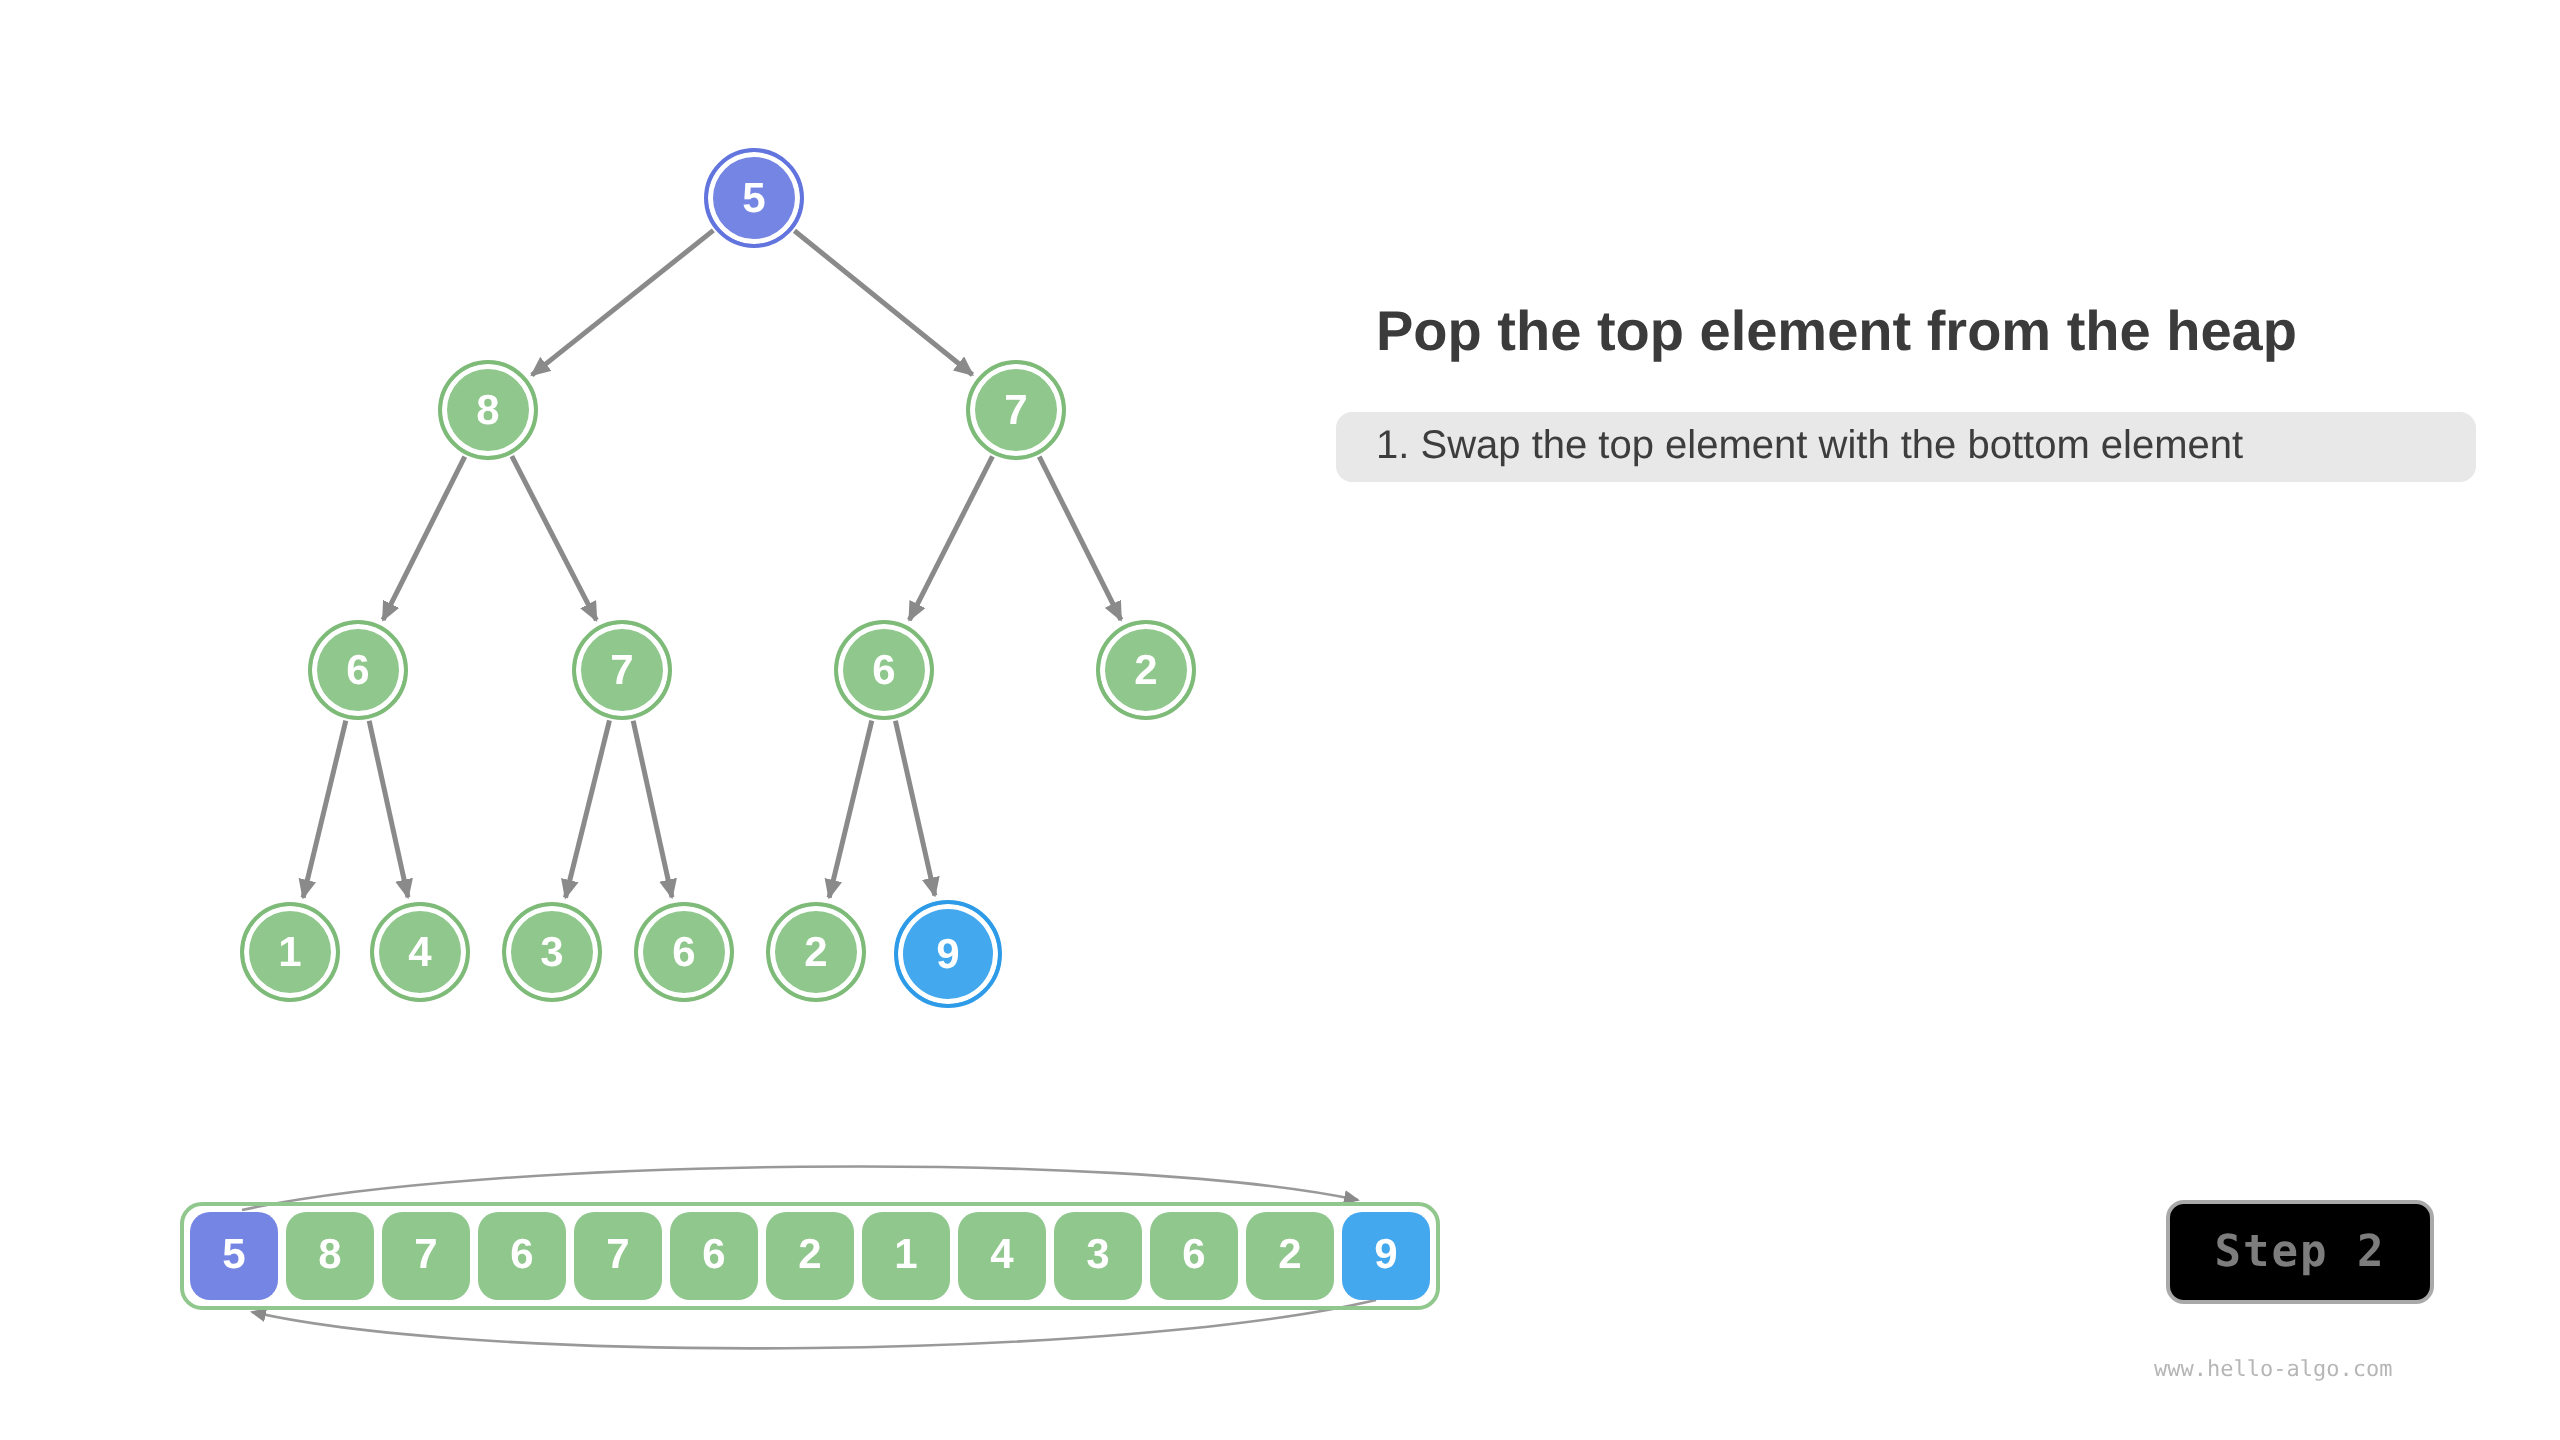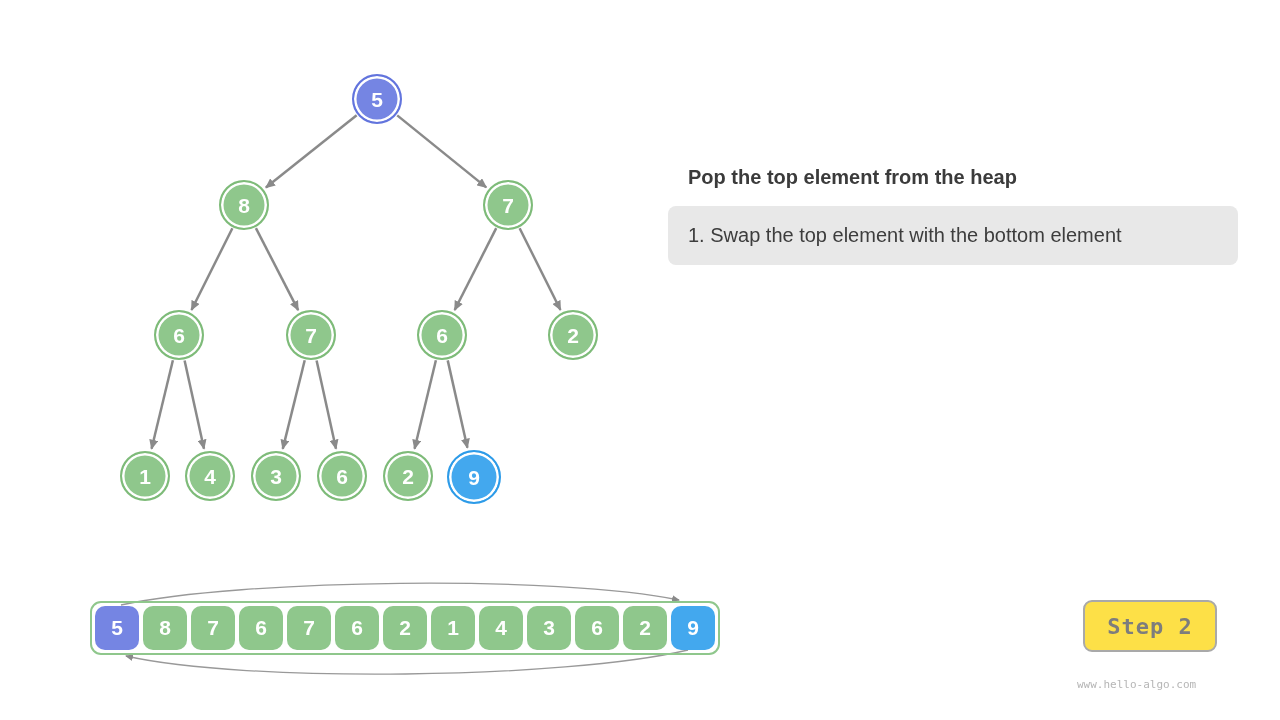--- a/index.html
+++ b/index.html
@@ -49,45 +49,45 @@
     display: flex;
     align-items: center;
     justify-content: center;
     color: #ffffff;
     font-weight: bold;
     font-size: 21px;
   }
   
   .panel-title {
     position: absolute;
-    left: 688px; top: 166px;
-    font-size: 20px;
+    left: 688px; top: 150px;
+    font-size: 28px;
     font-weight: bold;
     color: #3b3b3b;
   }
   .panel-note {
     position: absolute;
     left: 668px; top: 206px;
     width: 570px;
     box-sizing: border-box;
     background: #e8e8e8;
     border-radius: 8px;
-    padding: 18px 20px;
+    padding: 6px 20px;
     font-size: 20px;
     color: #3d3d3d;
   }
   
   .step-box {
     position: absolute;
     left: 1083px; top: 600px;
     width: 134px; height: 52px;
     box-sizing: border-box;
     border: 2px solid #a9a9a9;
     border-radius: 9px;
-    background: #fde047;
+    background: #000000;
     display: flex;
     align-items: center;
     justify-content: center;
     font-family: "DejaVu Sans Mono", monospace;
     font-weight: bold;
     font-size: 22px;
     color: #7d7d7d;
     letter-spacing: 1px;
     cursor: pointer;
   }

